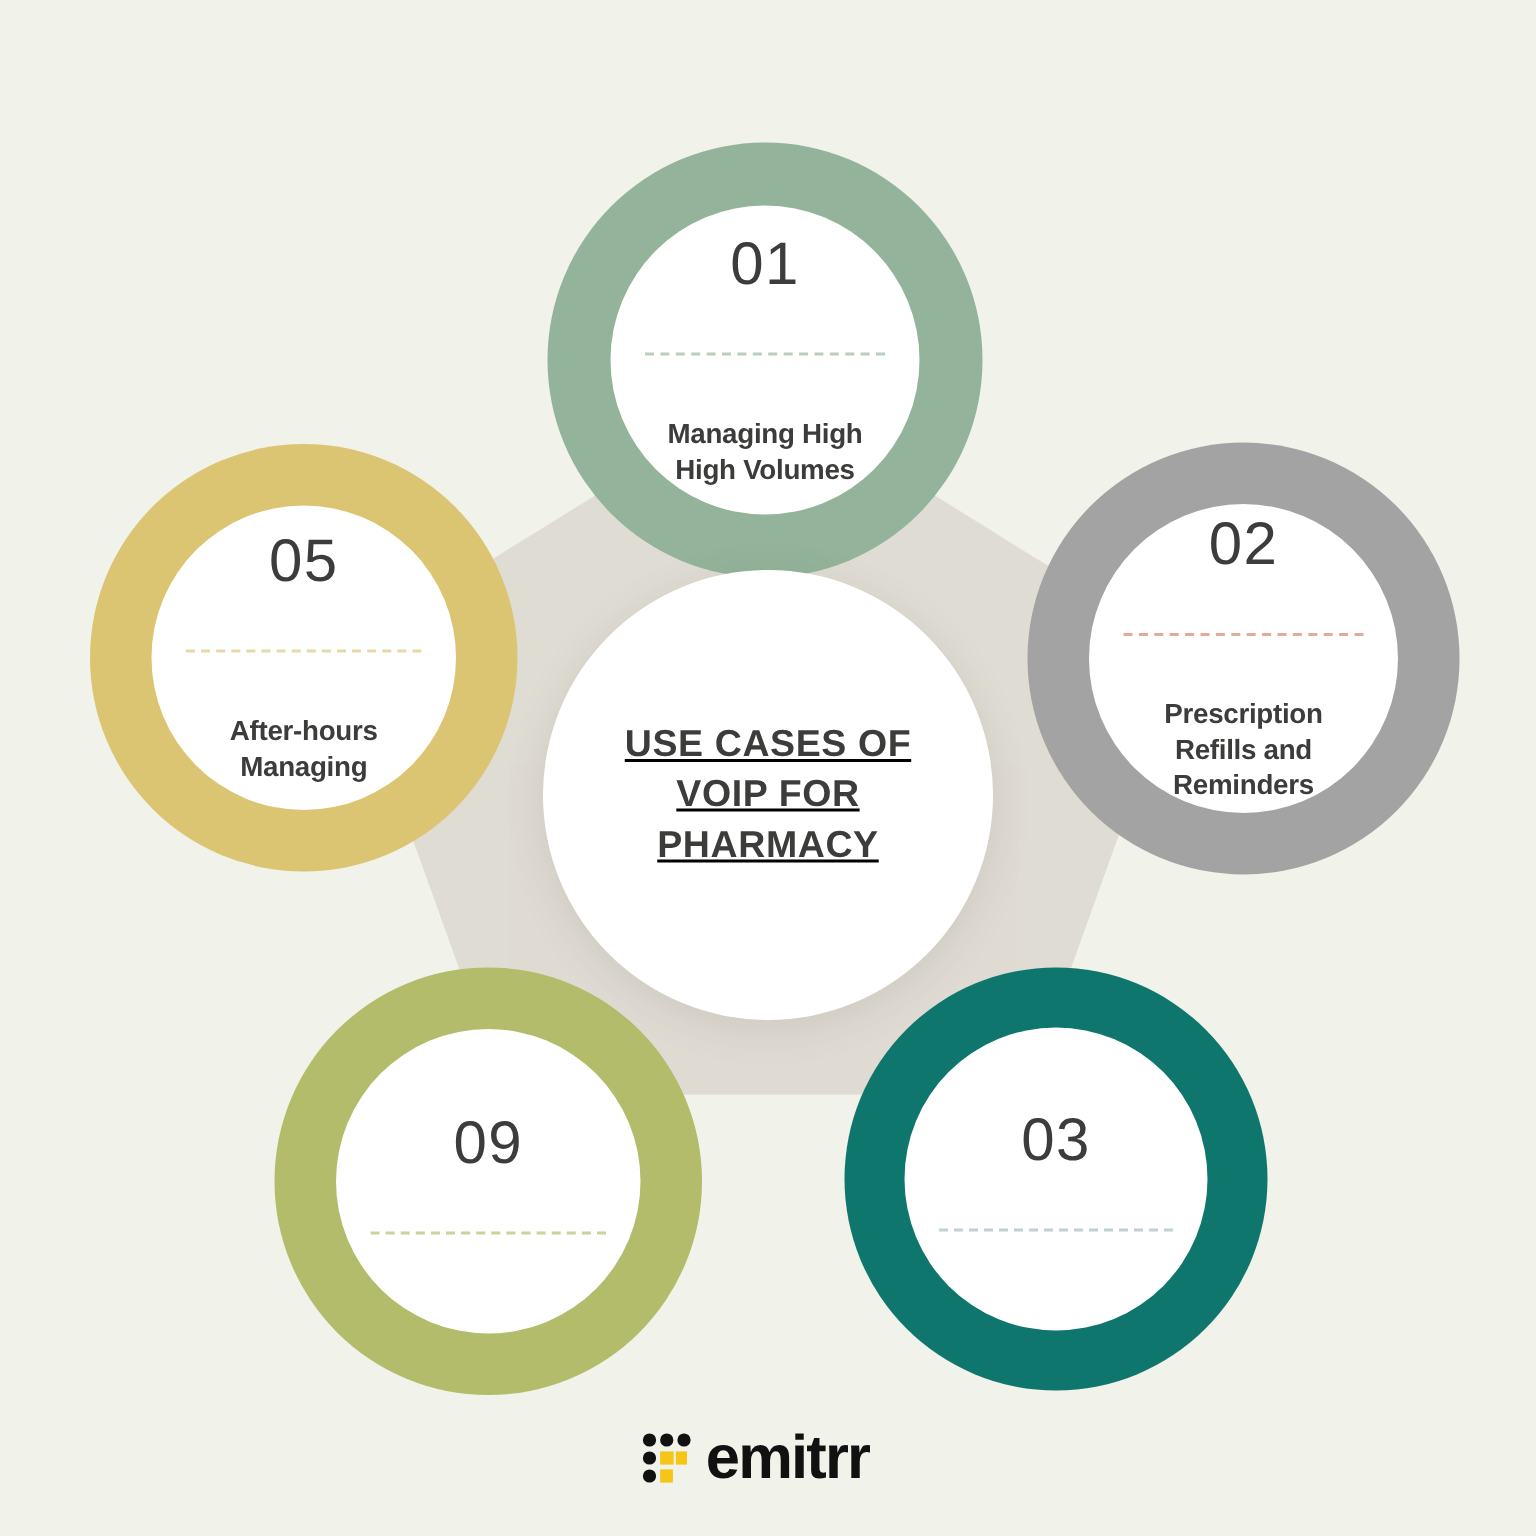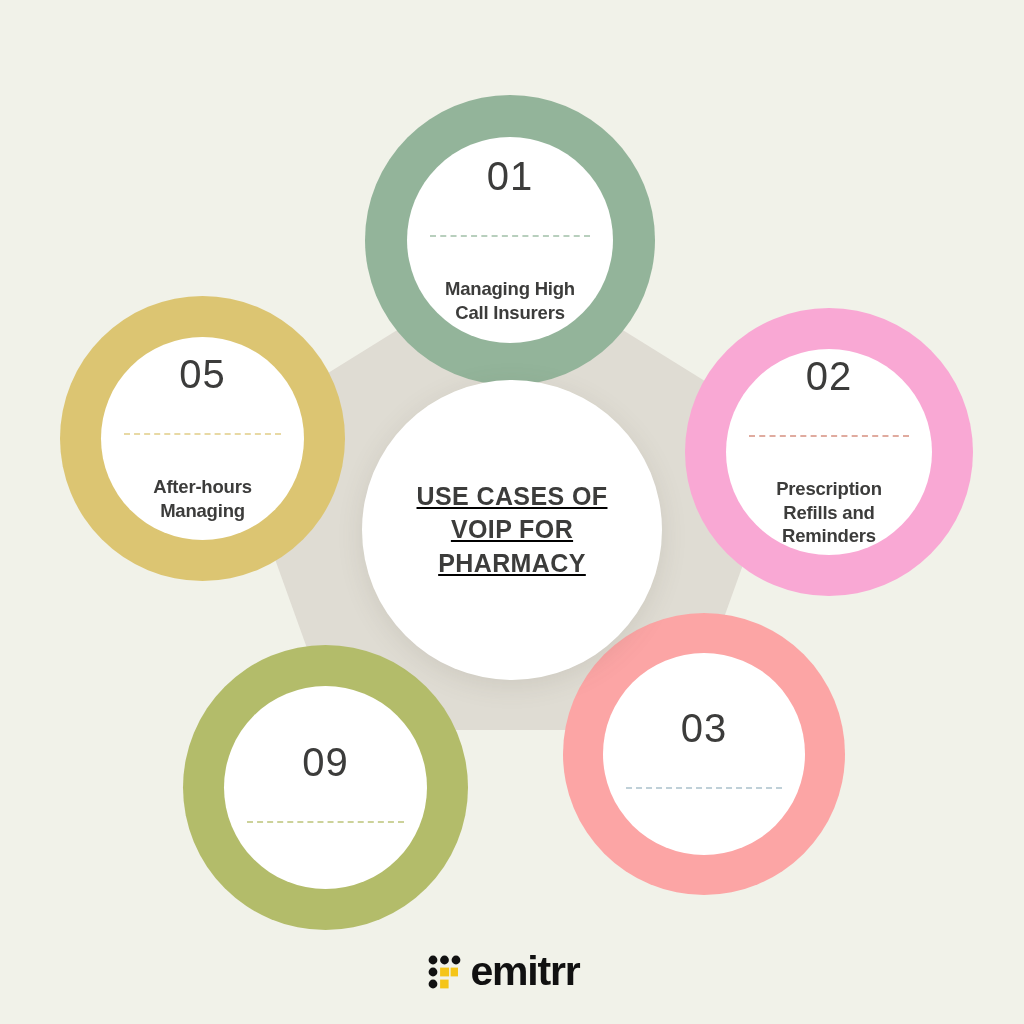--- a/index.html
+++ b/index.html
@@ -87,33 +87,33 @@
     left: 365px; top: 95px;
     width: 290px; height: 290px;
     background: #93b49a;
     padding: 42px;
     z-index: 4;
   }
   #node-01 .divider { border-top-color: #b8cfbd; }
 
   
   #node-02 {
-    left: 685px; top: 308px;
+    left: 685px; top: 295px;
     width: 288px; height: 288px;
-    background: #f9a8d4;
+    background: #a3a3a3;
     padding: 41px;
     z-index: 3;
   }
   #node-02 .divider { border-top-color: #e0ab9f; }
 
   
   #node-03 {
-    left: 563px; top: 613px;
+    left: 563px; top: 645px;
     width: 282px; height: 282px;
-    background: #fca5a5;
+    background: #0f766e;
     padding: 40px;
     z-index: 3;
   }
   #node-03 .divider { border-top-color: #bfd0d8; }
 
   
   #node-04 {
     left: 183px; top: 645px;
     width: 285px; height: 285px;
     background: #b3bc6a;
@@ -185,21 +185,21 @@
 
 <div id="infographic">
 
   <div class="pentagon-backdrop"></div>
 
   <div class="node" id="node-01">
     <div class="inner">
       <div class="num">01</div>
       <div class="divider"></div>
       <div class="label">Managing High
-Call Insurers</div>
+High Volumes</div>
     </div>
   </div>
 
   <div class="node" id="node-02">
     <div class="inner">
       <div class="num">02</div>
       <div class="divider"></div>
       <div class="label">Prescription
 Refills and
 Reminders</div>

